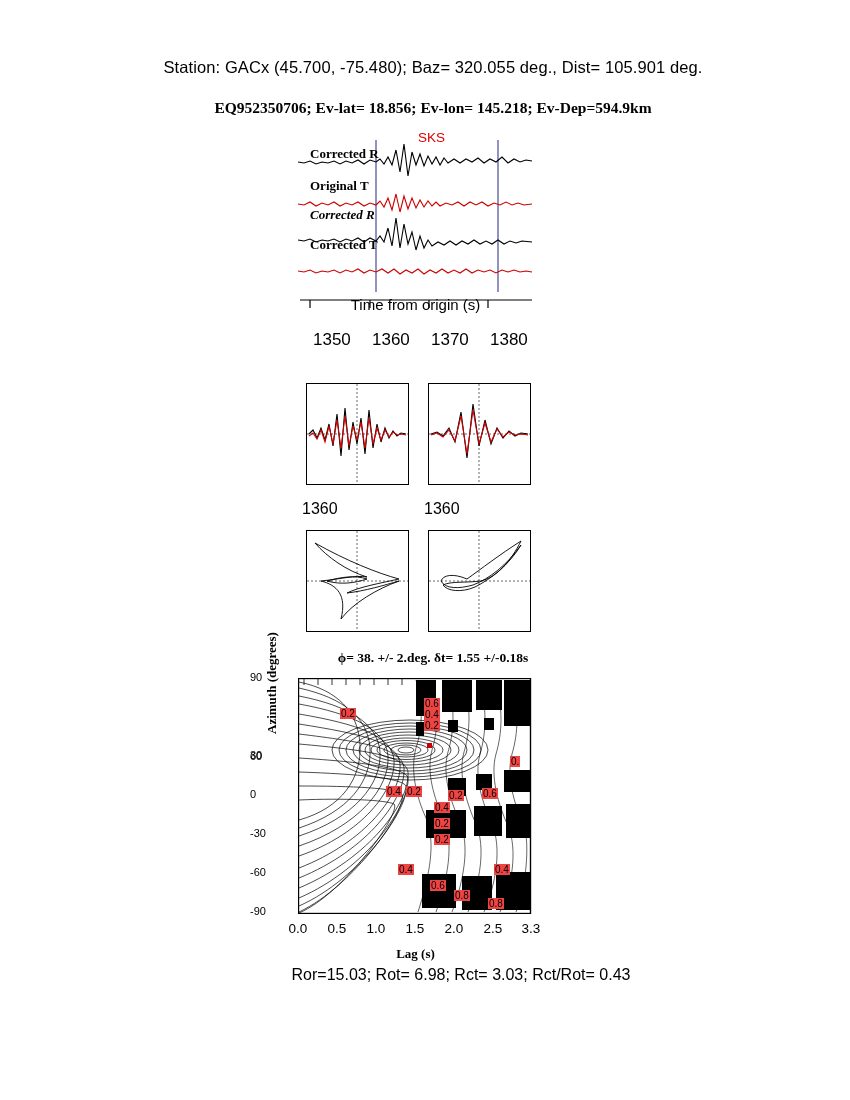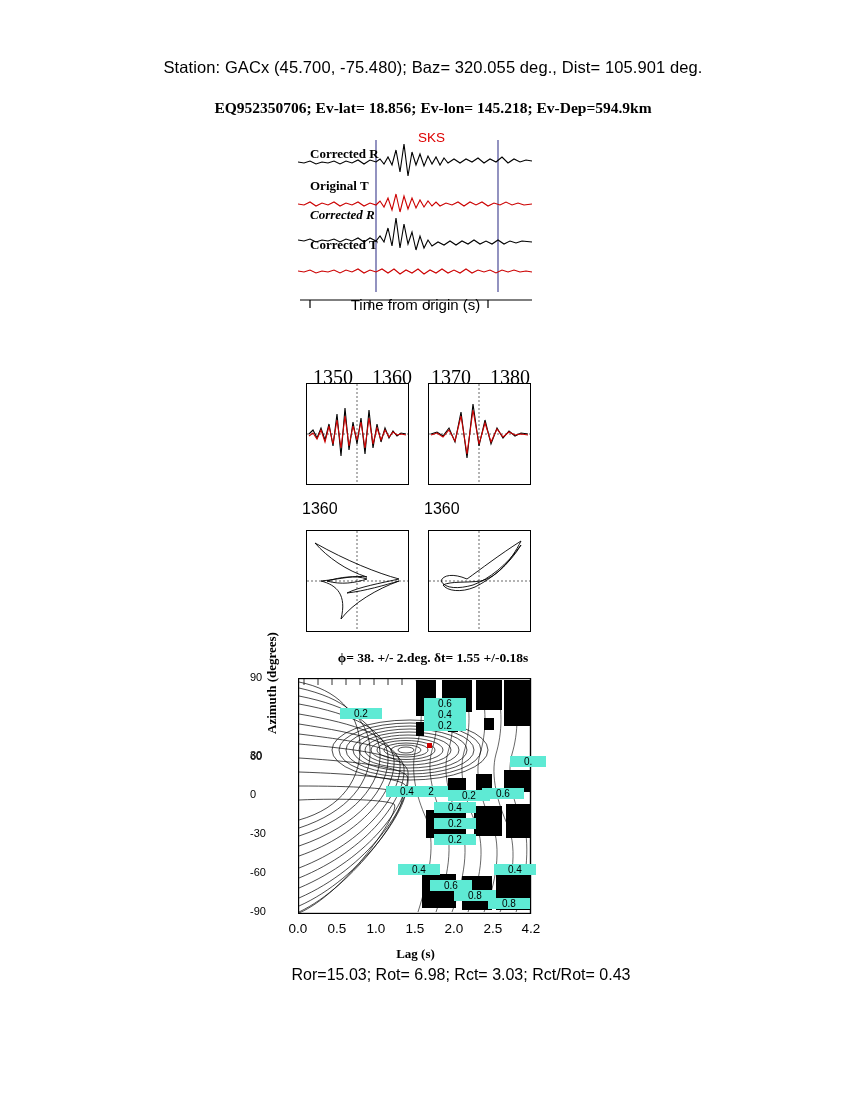--- a/index.html
+++ b/index.html
@@ -80,23 +80,22 @@
   }
   .tick-row {
     position: absolute;
     left: 285px;
     top: 330px;
     width: 250px;
     height: 22px;
   }
   .tick-row span {
     position: absolute;
-    font-size: 20px;
-    font-family: Liberation Serif, serif;
-    margin-top: 36px;
+    font-size: 17px;
+    font-family: Liberation Sans, sans-serif;
   }
 
   
   .box {
     position: absolute;
     border: 1px solid #000;
     background: #fff;
     box-sizing: border-box;
   }
   .box svg { display: block; }
@@ -169,24 +168,24 @@
     left: 0;
     top: 966px;
     width: 850px;
     text-align: center;
     font-size: 16px;
     font-family: "Liberation Sans", sans-serif;
     padding-left: 28px;
   }
   .clabel {
     position: absolute;
-    background: #5eead4;
+    background: #ef4444;
     font-size: 10px;
     font-family: "Liberation Sans", sans-serif;
-    padding: 0 14px;
+    padding: 0 1px;
     line-height: 11px;
     color: #000;
   }
 </style>
 </head>
 <body>
 
 <div class="page">
 
   <div class="hdr1">Station: GACx (45.700,  -75.480); Baz=  320.055 deg., Dist=  105.901 deg.</div>
@@ -377,20 +376,20 @@
     <div class="clabel" style="left:132px; top:202px;">0.6</div>
     <div class="clabel" style="left:156px; top:212px;">0.8</div>
     <div class="clabel" style="left:190px; top:220px;">0.8</div>
 
     <div class="xtick" style="left:0px;">0.0</div>
     <div class="xtick" style="left:39px;">0.5</div>
     <div class="xtick" style="left:78px;">1.0</div>
     <div class="xtick" style="left:117px;">1.5</div>
     <div class="xtick" style="left:156px;">2.0</div>
     <div class="xtick" style="left:195px;">2.5</div>
-    <div class="xtick" style="left:233px;">4.2</div>
+    <div class="xtick" style="left:233px;">3.3</div>
 
     <div class="xlab">Lag (s)</div>
   </div>
 
   <div class="footer">Ror=15.03; Rot= 6.98; Rct= 3.03; Rct/Rot= 0.43</div>
 
 </div>
 
 </body></html>

